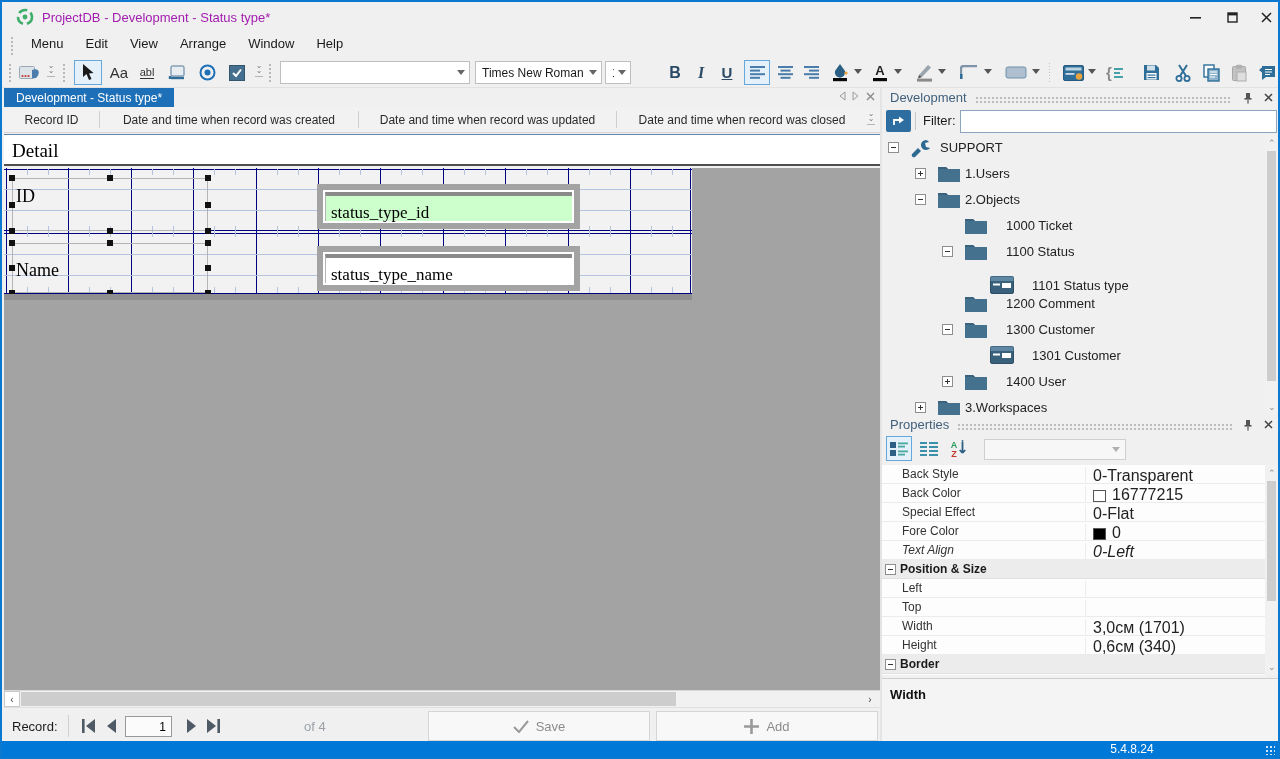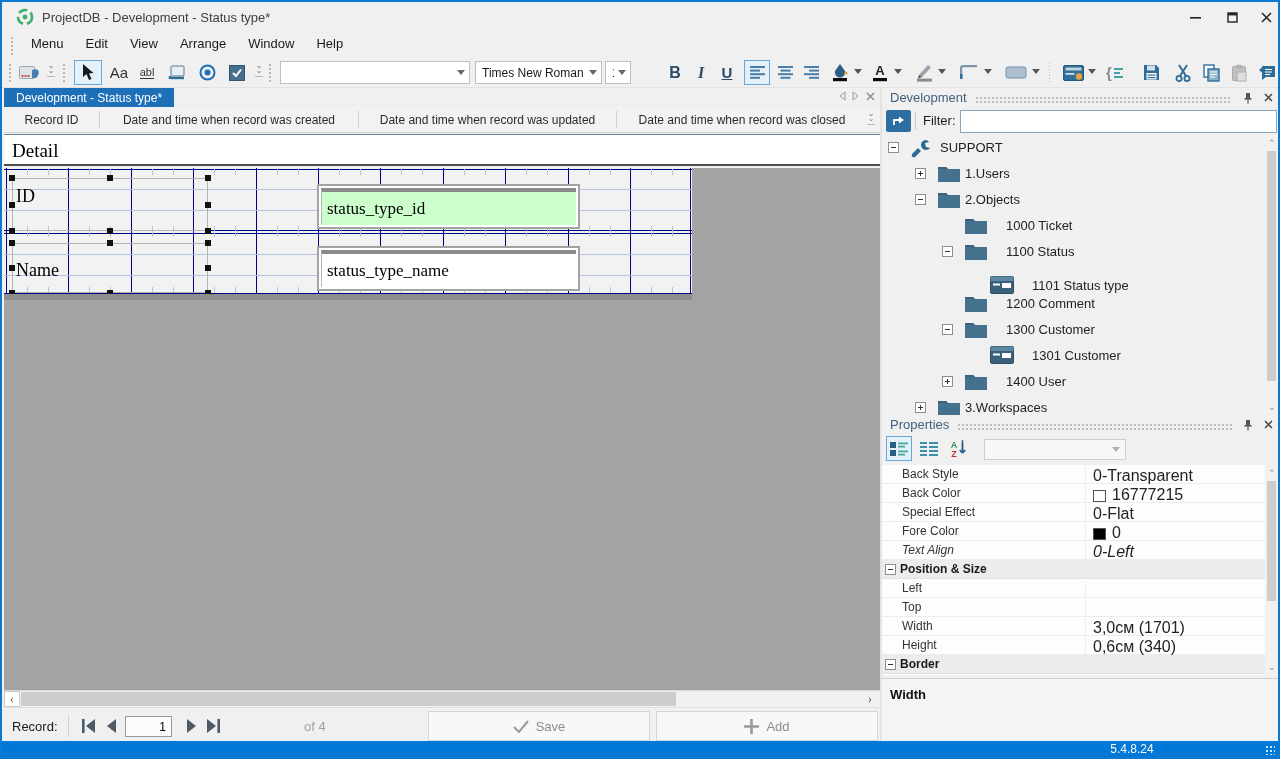--- a/index.html
+++ b/index.html
@@ -4,21 +4,21 @@
 <style>
   * { margin:0; padding:0; box-sizing:border-box; }
   html,body { width:1280px; height:759px; }
   body { font-family:"Liberation Sans", sans-serif; font-size:13px; color:#1a1a1a; }
   #app { position:relative; width:1280px; height:759px; background:#f0f0f0;
          border:2px solid #0b79d0; overflow:hidden; }
   .abs { position:absolute; }
 
   
   #titlebar { left:0; top:0; width:1276px; height:30px; background:#f0f0f0; }
-  #title-text { left:40px; top:8px; color:#404040; font-size:13px; }
+  #title-text { left:40px; top:8px; color:#a21caf; font-size:13px; }
   .winbtn { top:4px; width:26px; height:22px; display:flex; align-items:center; justify-content:center; }
   #menubar { left:18px; top:32px; height:22px; display:flex; gap:0; }
   .menu-item { padding:2px 11px; font-size:13px; color:#1a1a1a; }
   #toolbar { left:0; top:55px; width:1276px; height:31px; background:#f0f0f0; border-bottom:1px solid #e2e2e2; }
   .grip { top:6px; width:5px; height:20px;
           background-image:radial-gradient(#b9b9b9 1px, transparent 1.2px);
           background-size:4px 4px; }
   .tbtn { top:3px; height:25px; display:flex; align-items:center; justify-content:center; }
   .tbtn.sel { border:1px solid #66a7dc; background:#e4f0fa; }
   .darr { top:12px; width:0; height:0; border-left:4px solid transparent; border-right:4px solid transparent; border-top:5px solid #555; }
@@ -45,21 +45,21 @@
   #detail-text { left:8px; top:5px; font-family:"Liberation Serif","DejaVu Serif",serif; font-size:19px; color:#000; }
 
   
   #designer { left:2px; top:166px; width:876px; height:522px; background:#a3a3a3; overflow:hidden; }
   #surface { position:absolute; left:0; top:0; width:688px; height:126px; background:#f2f2f2; }
   #surface-shadow { position:absolute; left:0; top:126px; width:688px; height:6px; background:#8f8f8f; }
   .gl { position:absolute; }
   .handle { position:absolute; width:6px; height:6px; background:#111; }
   .selrect { position:absolute; border:1px solid #b4b4b4; }
   .dlabel { position:absolute; font-family:"Liberation Serif","DejaVu Serif",serif; font-size:18px; color:#000; }
-  .field { position:absolute; border:2px solid #a3a3a3; background:#fff; padding:2px; }
+  .field { position:absolute; border:6px solid #a3a3a3; background:#fff; padding:2px; }
   .field .inner { width:100%; height:100%; border-top:4px solid #8a8a8a; border-left:1px solid #b5b5b5;
                   font-family:"Liberation Serif","DejaVu Serif",serif; font-size:17px; color:#000;
                   padding:7px 0 0 5px; }
 
   
   #hscroll { left:2px; top:688px; width:876px; height:17px; background:#f1f1f1; border-top:1px solid #d8d8d8; }
   #hs-left { left:0; top:0; width:16px; height:16px; background:#fff; border:1px solid #c9c9c9;
              display:flex;align-items:center;justify-content:center; color:#444; font-size:10px;}
   #hs-thumb { left:17px; top:1px; width:655px; height:14px; background:#cdcdcd; }
   #hs-right { left:858px; top:0px; width:16px; height:16px; display:flex;align-items:center;justify-content:center; color:#444; font-size:10px;}

